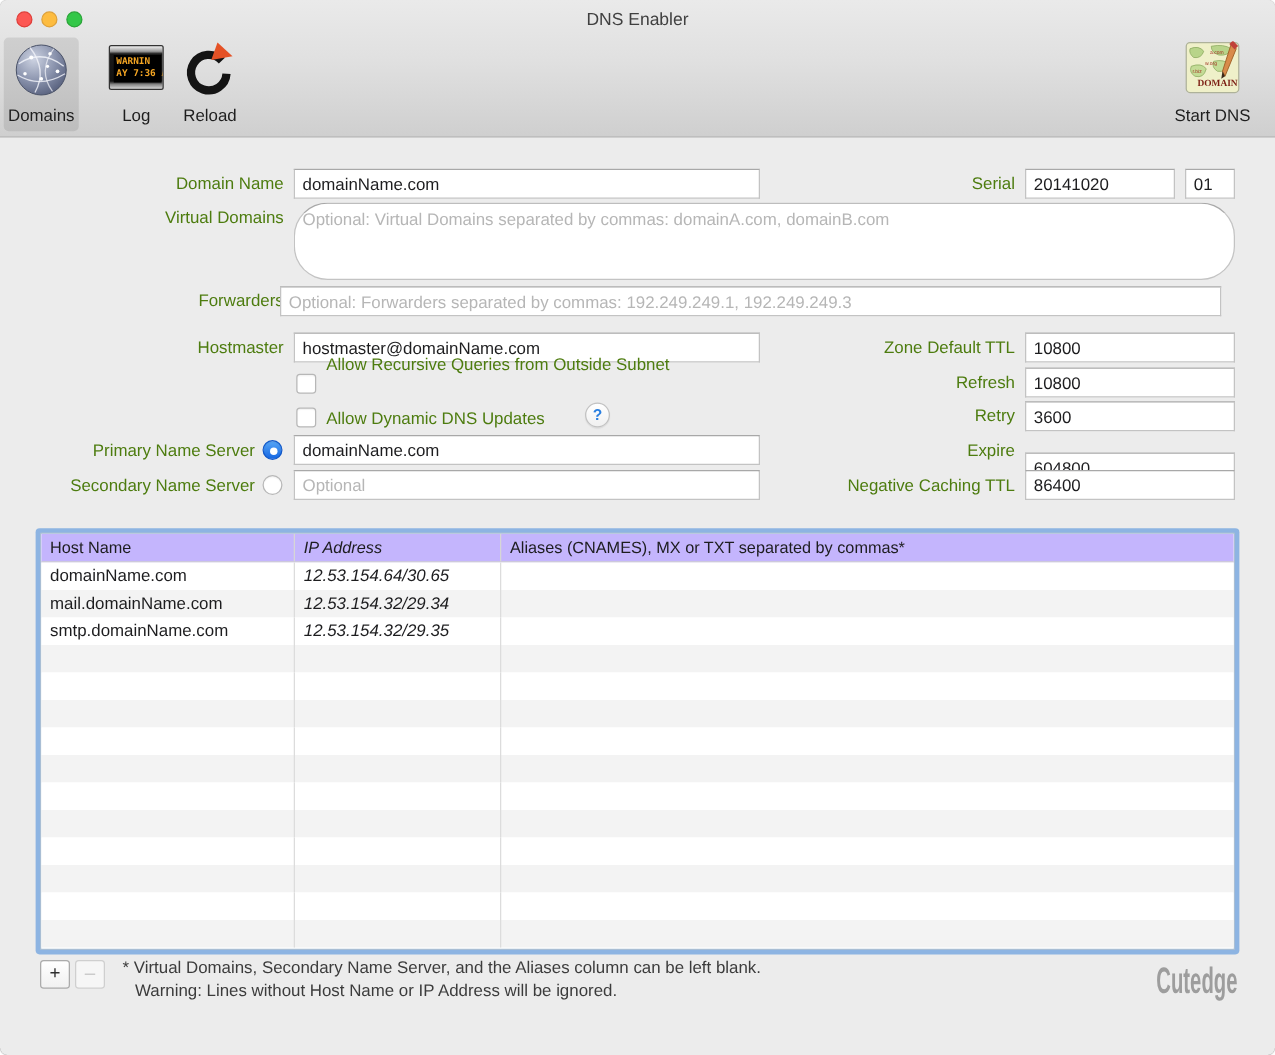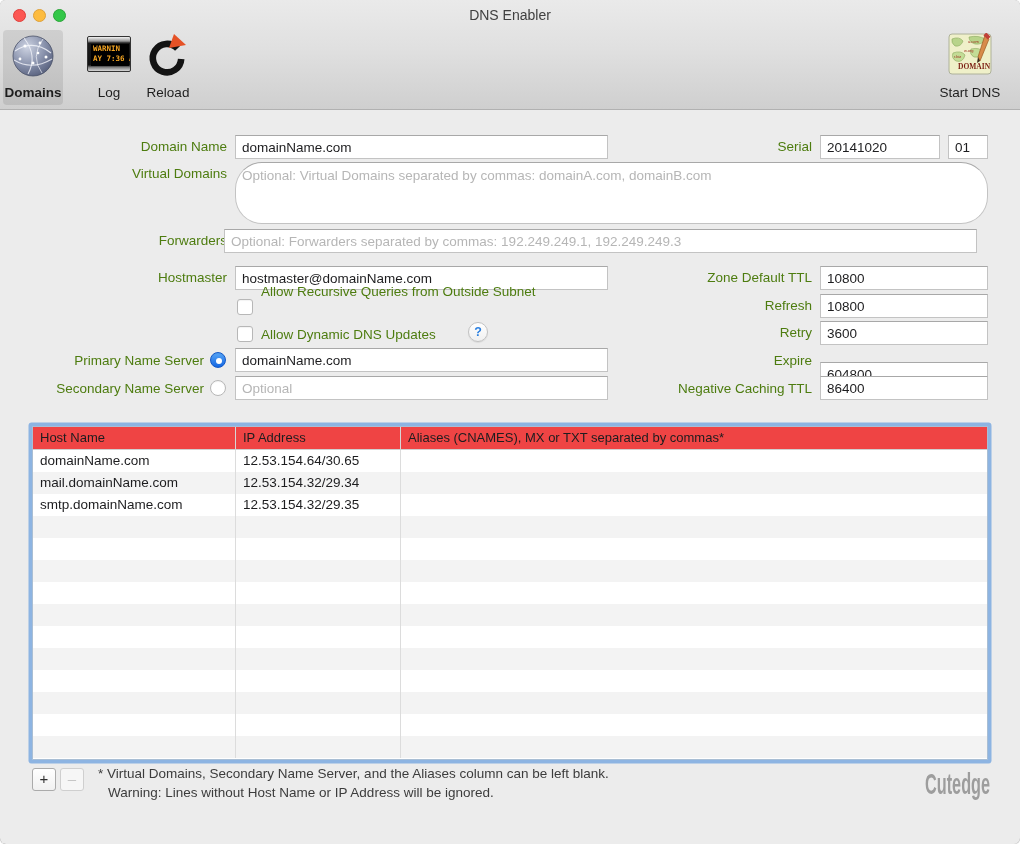--- a/index.html
+++ b/index.html
@@ -20,21 +20,21 @@
   #tl-close  { left:13px; background:#fc5753; border:1px solid #df3e39; }
   #tl-min    { left:33px; background:#fdbc40; border:1px solid #dea13a; }
   #tl-zoom   { left:53px; background:#33c748; border:1px solid #2aa438; }
   #win-title {
     position:absolute; top:7px; left:0; width:100%; text-align:center;
     font-size:14px; color:#404040;
   }
   .tb-item { position:absolute; top:30px; height:75px; text-align:center; }
   .tb-item .tb-label { position:absolute; bottom:5px; left:0; width:100%; font-size:13.5px; color:#1e1e1e; }
   .tb-sel { background:rgba(0,0,0,0.09); border-radius:4px; }
-  #tb-domains { left:3px;  width:60px;font-weight:bold; }
+  #tb-domains { left:3px;  width:60px; }
   #tb-log     { left:85px; width:48px; }
   #tb-reload  { left:136px; width:64px; }
   #tb-start   { right:8px; width:84px; }
   .tb-icon { position:absolute; top:3px; left:50%; transform:translateX(-50%); }
 
   
   #log-icon {
     width:44px; height:36px; top:6px;
     background:linear-gradient(#f2f2f2,#9a9a9a 12%,#1a1a1a 18%,#111 82%,#888 90%,#d8d8d8);
     border-radius:2px; border:1px solid #333; overflow:hidden;
@@ -81,32 +81,32 @@
     box-shadow:0 1px 1px rgba(0,0,0,.08);
   }
 
   
   #host-table {
     position:absolute; left:32px; top:426px; width:956px; height:334px;
     background:#fff; border:1px solid #a9bed4; border-radius:1px;
     box-shadow:0 0 0 3.5px rgba(125,170,224,.85);
     overflow:hidden;
   }
-  .thead { display:flex; height:23px; border-bottom:1px solid #d0d0d0; background:#ef4444; }
+  .thead { display:flex; height:23px; border-bottom:1px solid #d0d0d0; background:#c4b5fd; }
   .thcell {
     font-size:13px; color:#1d1d1f; line-height:22px; padding-left:7px;
     border-right:1px solid #d6d6d6; overflow:hidden; white-space:nowrap;
   }
   .trow { display:flex; height:22px; background:#fff; }
   .trow.alt { background:#f3f3f3; }
   .tcell {
     font-size:13.5px; color:#1d1d1f; line-height:22px; padding-left:7px;
     border-right:1px solid #dcdcdc; overflow:hidden; white-space:nowrap;
   }
-  .c1 { width:203px; } .c2 { width:165px; } .c3 { flex:1; border-right:none !important; }
+  .c1 { width:203px; } .c2 { width:165px;font-style:italic; } .c3 { flex:1; border-right:none !important; }
 
   
   .small-btn {
     position:absolute; top:768px; width:24px; height:23px;
     background:linear-gradient(#ffffff,#f1f1f1);
     border:1px solid #ababab; border-radius:3px;
     font-size:15px; line-height:20px; text-align:center; color:#2e2e2e;
   }
   #btn-add { left:32px; }
   #btn-remove { left:60px; color:#c6c6c6; border-color:#cfcfcf; background:#f6f6f6; }

